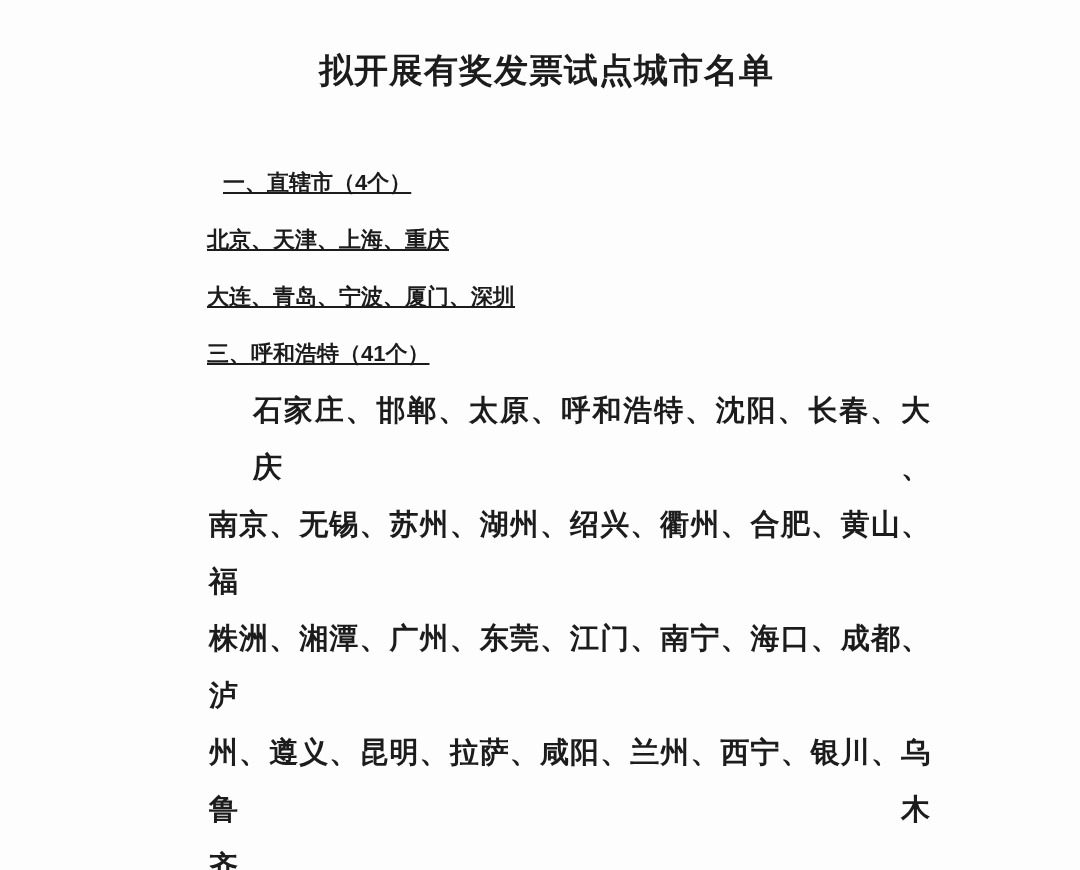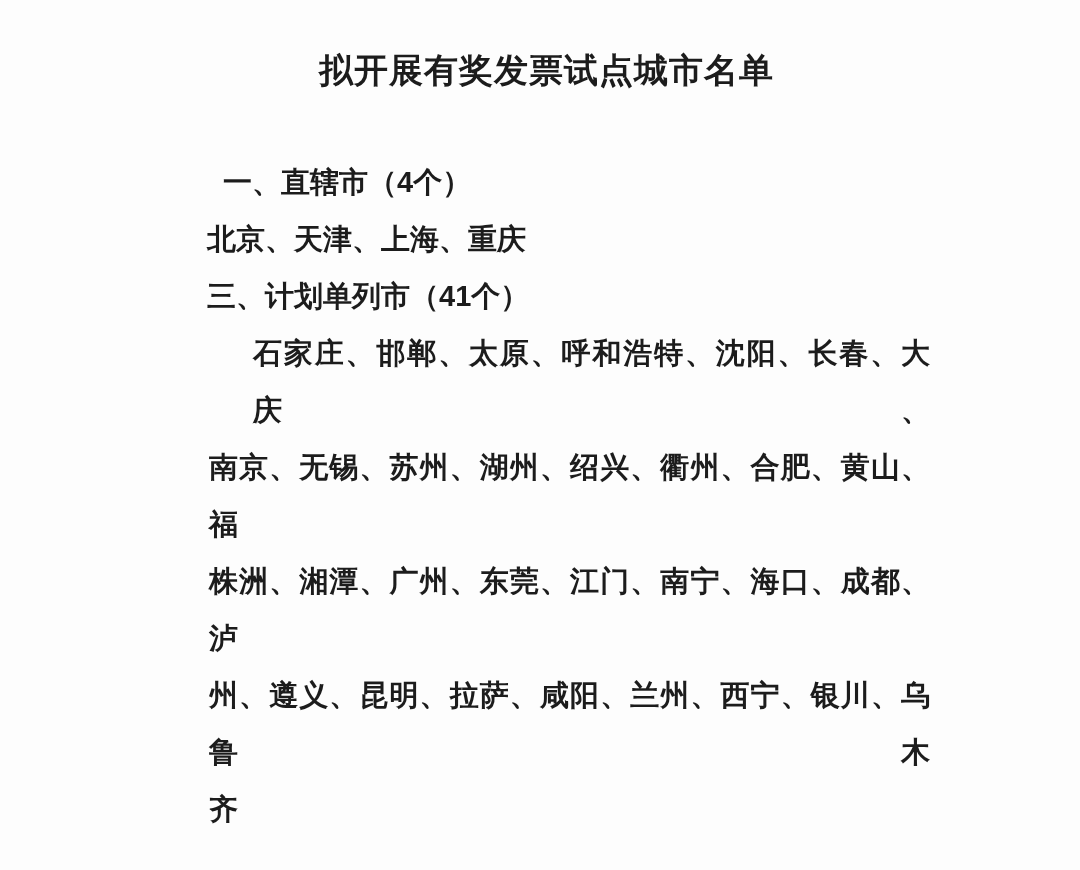--- a/index.html
+++ b/index.html
@@ -20,24 +20,25 @@
   }
   .doc-title {
     font-size: 34px;
     line-height: 44px;
     font-weight: 700;
     text-align: center;
     letter-spacing: 1px;
     margin-bottom: 62px;
   }
   .line {
-    font-size: 29px;
+    font-size: 22px;
     line-height: 57px;
     font-weight: 600;
     white-space: nowrap;
+    text-decoration: underline;
   }
   .heading {
     font-weight: 700;
     padding-left: 44px;
   }
   .heading.extra-indent {
     padding-left: 60px;
   }
   .cities-line {
     padding-left: 44px;
@@ -64,24 +65,25 @@
 <div class="page">
 
   <h1 class="doc-title">拟开展有奖发票试点城市名单</h1>
 
   <div>
     <div class="line heading extra-indent">一、直辖市（4个）</div>
     <div class="line cities-line">北京、天津、上海、重庆</div>
   </div>
 
   <div>
+    <div class="line cities-line">大连、青岛、宁波、厦门、深圳</div>
   </div>
 
   <div>
-    <div class="line heading">三、计划单列市（41个）</div>
+    <div class="line heading">三、呼和浩特（41个）</div>
     <div>
       <div class="jline first">石家庄、邯郸、太原、呼和浩特、沈阳、长春、大庆、</div>
       <div class="jline">南京、无锡、苏州、湖州、绍兴、衢州、合肥、黄山、福</div>
       <div class="jline">株洲、湘潭、广州、东莞、江门、南宁、海口、成都、泸</div>
       <div class="jline">州、遵义、昆明、拉萨、咸阳、兰州、西宁、银川、乌鲁木</div>
       <div class="jline last">齐</div>
     </div>
   </div>
 
 </div>

